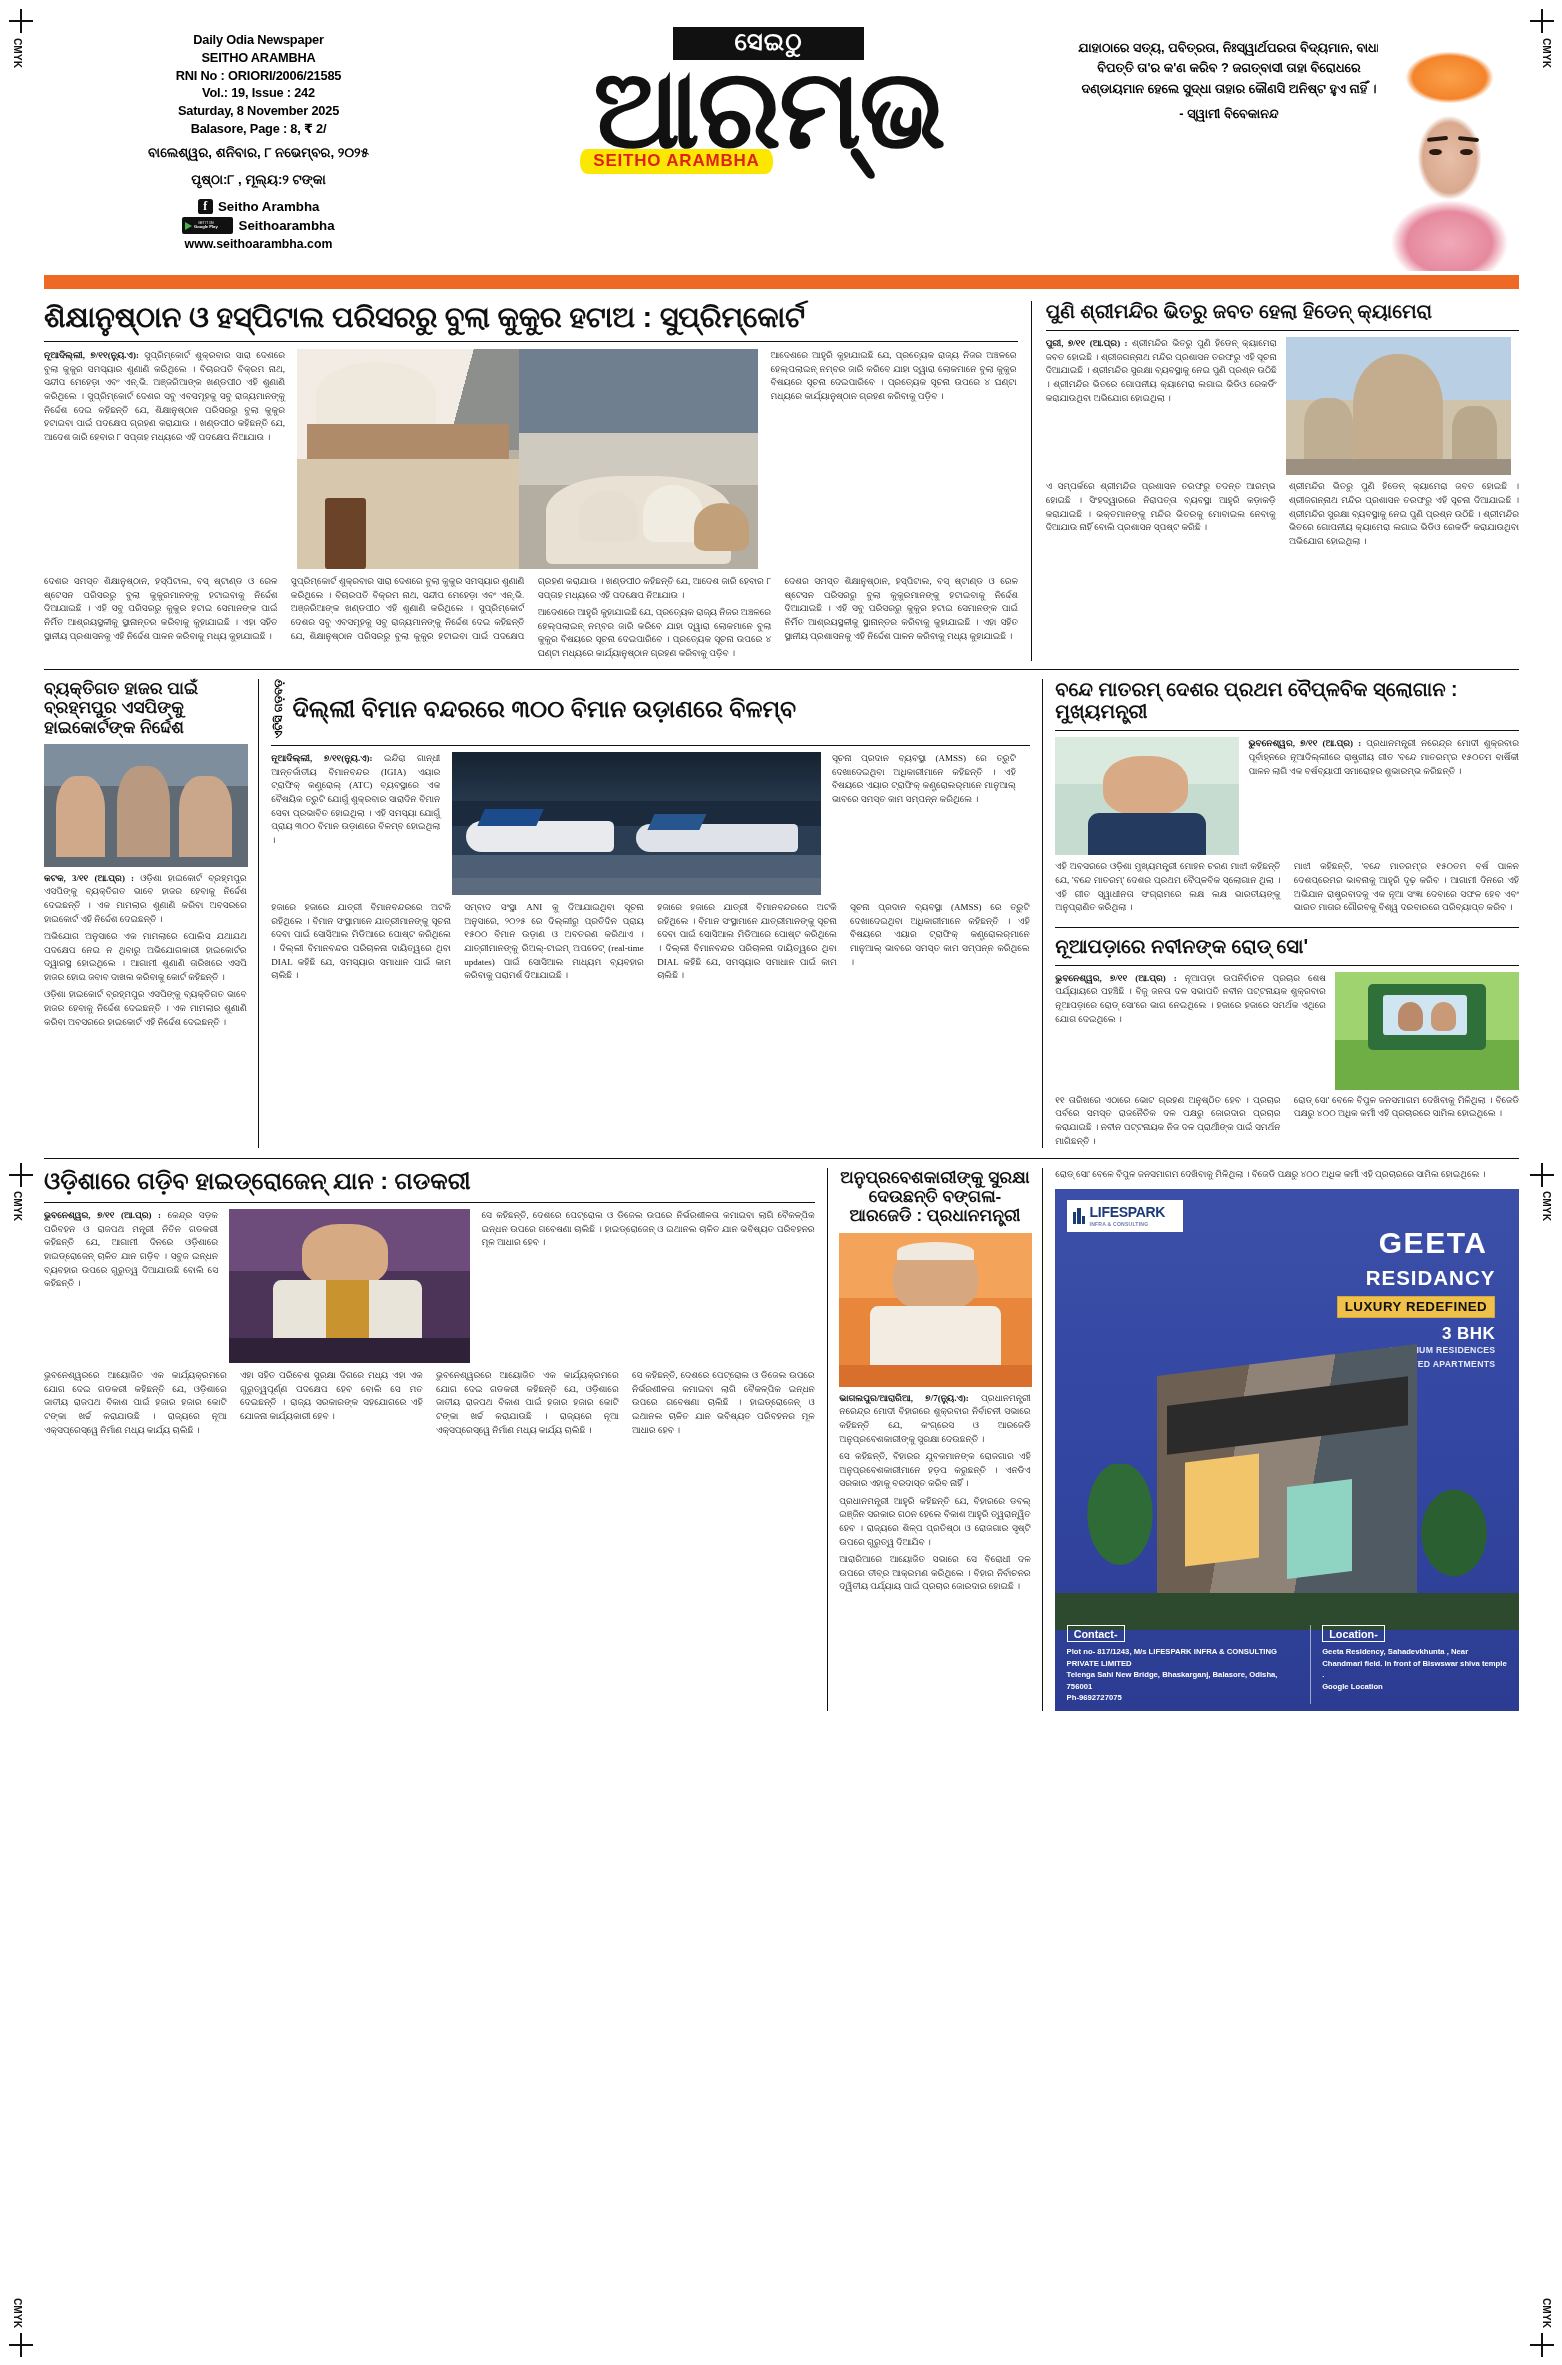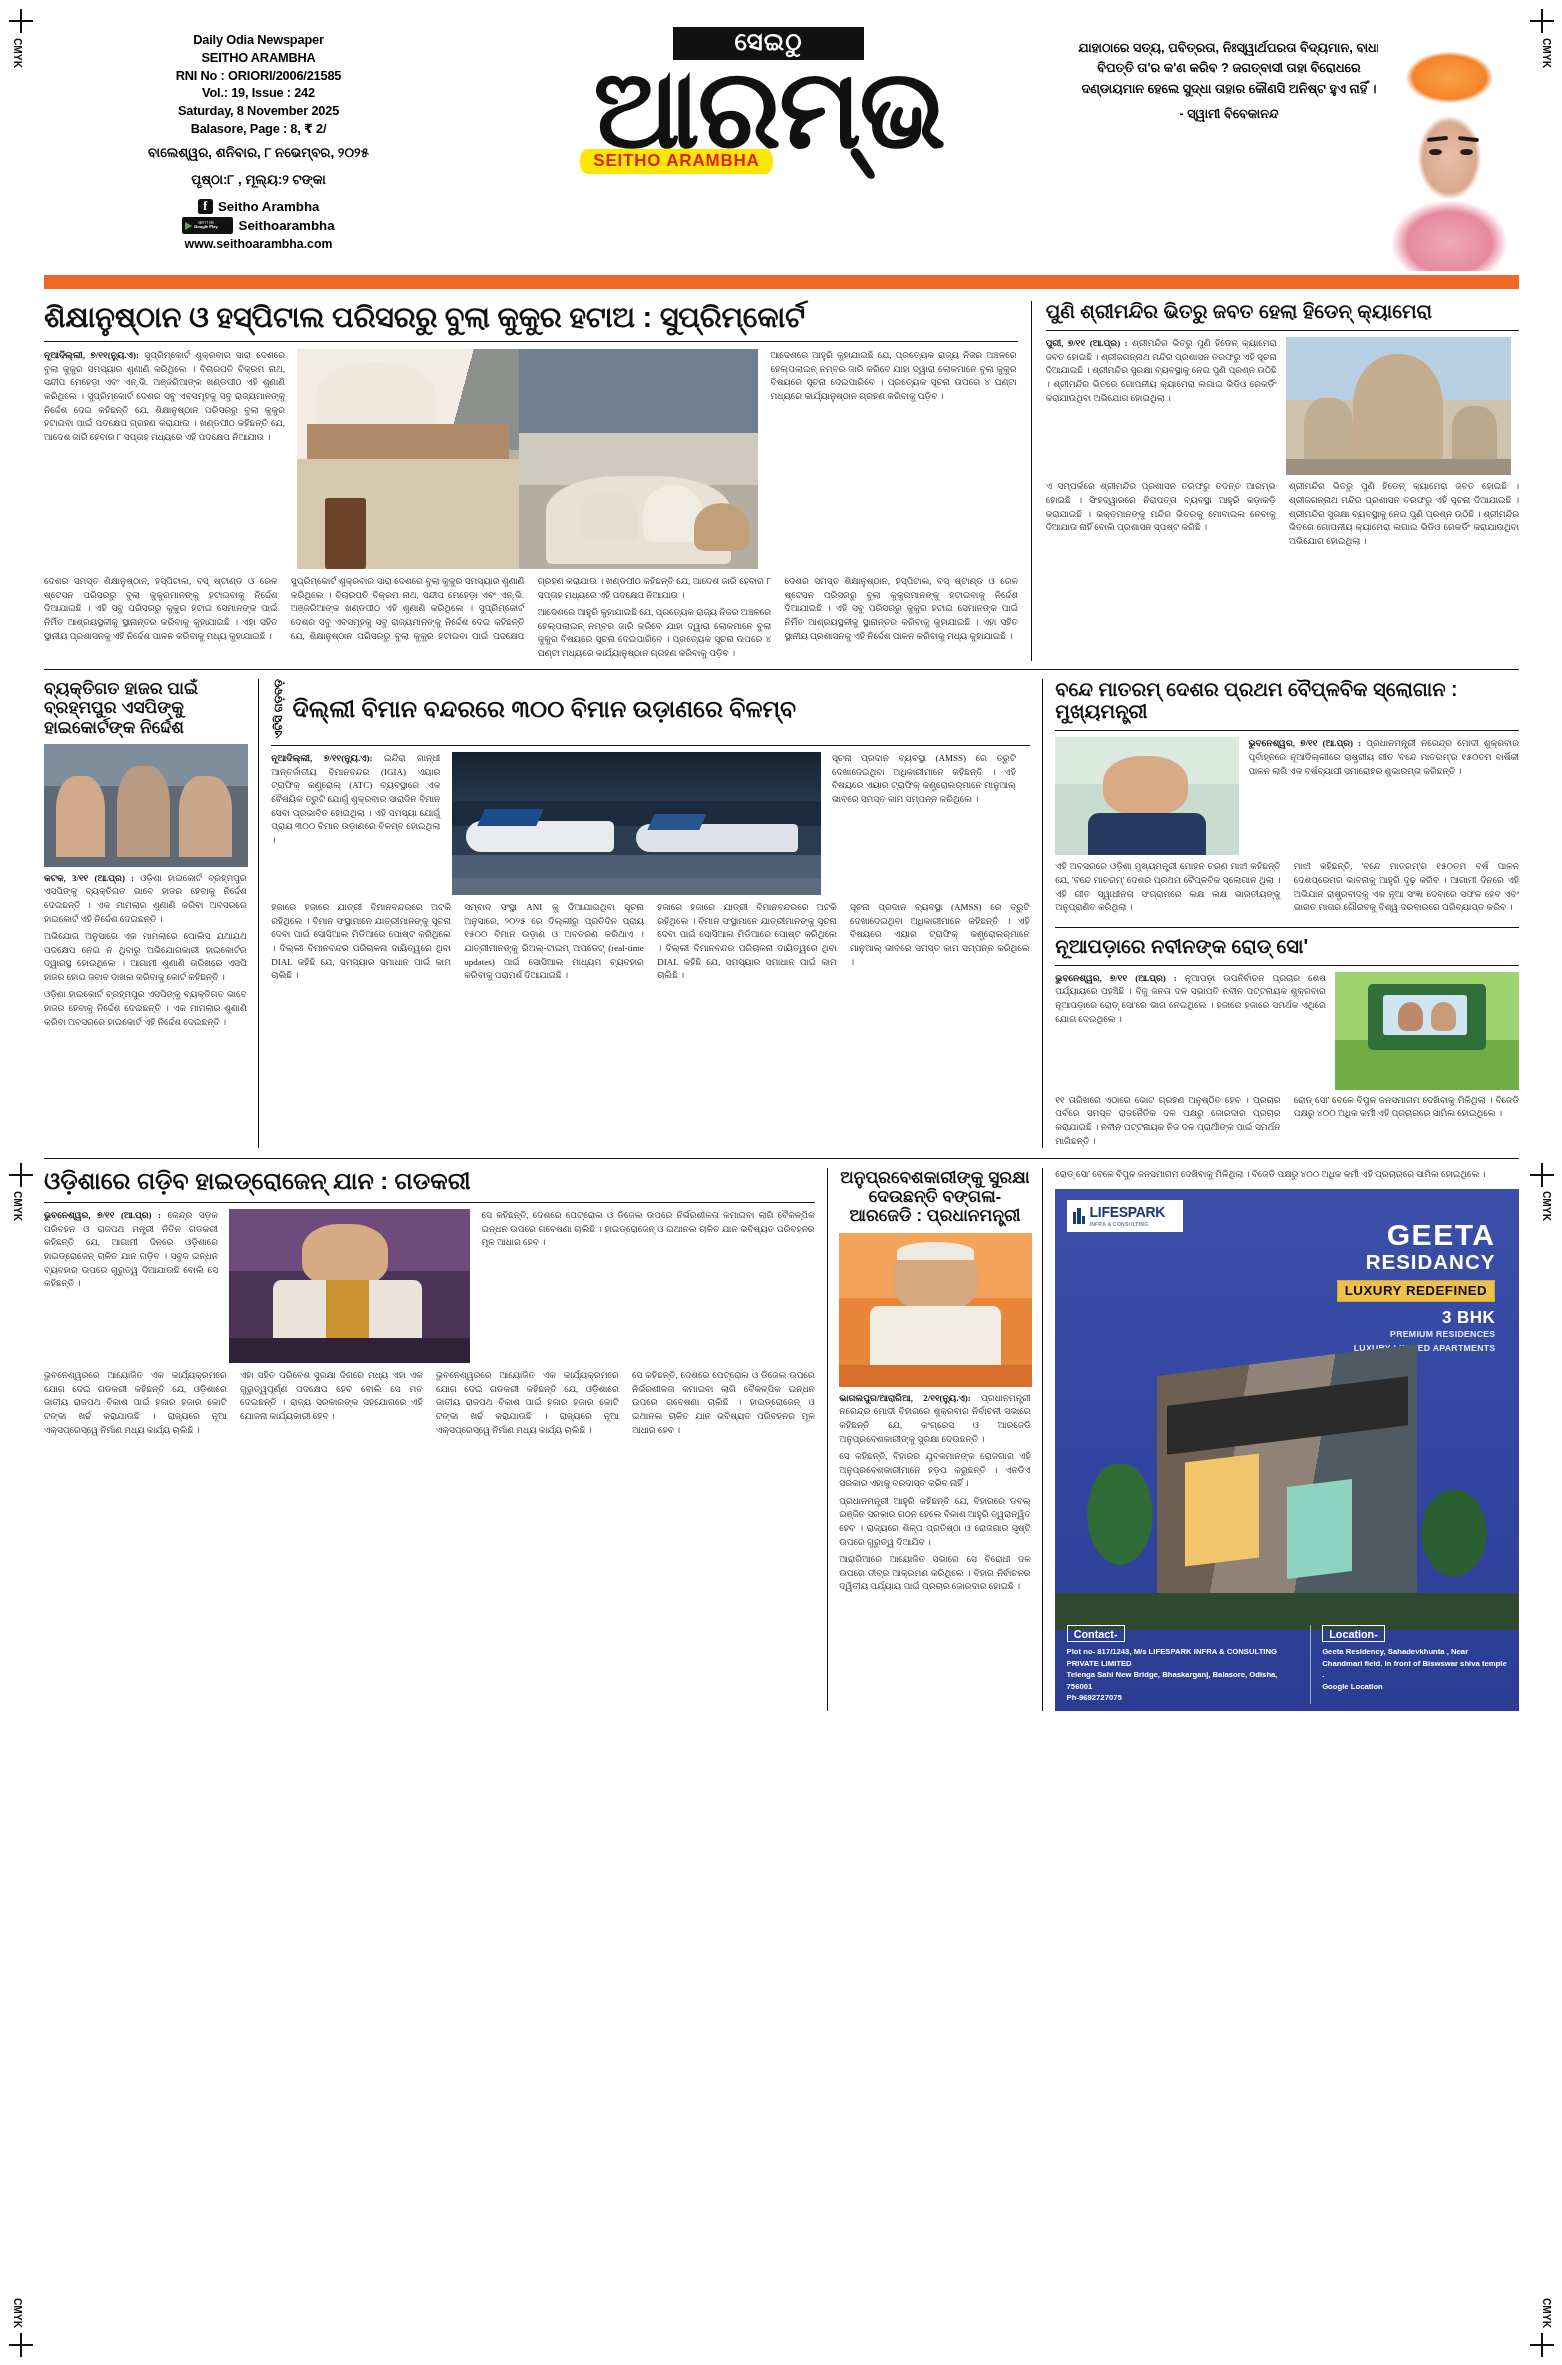--- a/index.html
+++ b/index.html
@@ -124,21 +124,21 @@
 
   .ad { position:relative; background:linear-gradient(180deg,#3C4FA8 0%,#3347A3 45%,#2C3C92 100%); color:#fff; }
   .ad-logo {
     background:#fff; color:#1b3a7a; display:flex; align-items:center; gap:4.1px;
     padding:4.1px 6.1px; width:116px;
   }
   .ad-logo .mark { display:flex; align-items:flex-end; gap:1px; }
   .ad-logo .mark i { display:block; background:#1b3a7a; width:3.6px; }
   .ad-logo .t1 { font-size:14px; font-weight:700; letter-spacing:-0.3px; line-height:1; }
   .ad-logo .t2 { font-size:5.1px; font-weight:700; color:#6f7fa8; letter-spacing:0.2px; }
-  .ad h2 { margin:0; font-size:30px; font-weight:700; letter-spacing:1.5px; line-height:1; }
+  .ad h2 { margin:8px; font-size:30px; font-weight:700; letter-spacing:1.5px; line-height:1; }
   .ad h3 { margin:0; font-size:20.5px; font-weight:700; letter-spacing:1px; line-height:1.2; }
   .ad .lux {
     background:#EFC14A; color:#111; font-weight:700; font-size:13.3px;
     letter-spacing:0.5px; padding:2.6px 7.2px; display:inline-block; margin:5.1px 0 6.1px;
     border:1px solid #cfa93a;
   }
   .ad .bhk { font-size:17px; font-weight:700; letter-spacing:0.5px; }
   .ad .sub { font-size:8.7px; font-weight:700; letter-spacing:0.3px; line-height:1.6; color:#e6e9f5; }
   .ad-foot { display:flex; gap:11.3px; padding:7.2px 11.3px; }
   .ad-foot .hdr {
@@ -419,21 +419,21 @@
 
     <div style="width:215px;padding:0 11.3px;border-right:1.5px solid #111;">
       <h1 class="hl hl-sm" style="text-align:center;">ଅନୁପ୍ରବେଶକାରୀଙ୍କୁ ସୁରକ୍ଷା ଦେଉଛନ୍ତି ବଙ୍ଗଳା-ଆରଜେଡି : ପ୍ରଧାନମନ୍ତ୍ରୀ</h1>
       <div class="photo" style="height:154px;width:193px;margin-bottom:5.1px;
            background:linear-gradient(180deg,#f3a35a 0 42%, #e8863c 42% 100%);">
         <div style="position:absolute;left:28%;top:10%;width:44%;height:40%;background:#d7a87f;border-radius:42% 42% 38% 38%;"></div>
         <div style="position:absolute;left:30%;top:6%;width:40%;height:12%;background:#efe9e0;border-radius:50% 50% 0 0;"></div>
         <div style="position:absolute;left:16%;top:48%;width:68%;height:40%;background:#f2ece2;border-radius:8.2px 8.2px 0 0;"></div>
         <div style="position:absolute;left:0;bottom:0;width:100%;height:14%;background:#d96f2c;"></div>
       </div>
-      <p class="body"><b>ଭାଗଲପୁର/ଆରାରିଆ, 2/୧୧(ନ୍ୟୁ.ଏ):</b> <span>ପ୍ରଧାନମନ୍ତ୍ରୀ ନରେନ୍ଦ୍ର ମୋଦୀ ବିହାରରେ ଶୁକ୍ରବାର ନିର୍ବାଚନୀ ସଭାରେ କହିଛନ୍ତି ଯେ, କଂଗ୍ରେସ ଓ ଆରଜେଡି ଅନୁପ୍ରବେଶକାରୀଙ୍କୁ ସୁରକ୍ଷା ଦେଉଛନ୍ତି ।</span></p>
+      <p class="body"><b>ଭାଗଲପୁର/ଆରାରିଆ, ୭/7(ନ୍ୟୁ.ଏ):</b> <span>ପ୍ରଧାନମନ୍ତ୍ରୀ ନରେନ୍ଦ୍ର ମୋଦୀ ବିହାରରେ ଶୁକ୍ରବାର ନିର୍ବାଚନୀ ସଭାରେ କହିଛନ୍ତି ଯେ, କଂଗ୍ରେସ ଓ ଆରଜେଡି ଅନୁପ୍ରବେଶକାରୀଙ୍କୁ ସୁରକ୍ଷା ଦେଉଛନ୍ତି ।</span></p>
       <p class="body">ସେ କହିଛନ୍ତି, ବିହାରର ଯୁବକମାନଙ୍କ ରୋଜଗାର ଏହି ଅନୁପ୍ରବେଶକାରୀମାନେ ହଡ଼ପ କରୁଛନ୍ତି । ଏନଡିଏ ସରକାର ଏହାକୁ ବରଦାସ୍ତ କରିବ ନାହିଁ ।</p>
       <p class="body">ପ୍ରଧାନମନ୍ତ୍ରୀ ଆହୁରି କହିଛନ୍ତି ଯେ, ବିହାରରେ ଡବଲ୍ ଇଞ୍ଜିନ ସରକାର ଗଠନ ହେଲେ ବିକାଶ ଆହୁରି ତ୍ୱରାନ୍ୱିତ ହେବ । ରାଜ୍ୟରେ ଶିଳ୍ପ ପ୍ରତିଷ୍ଠା ଓ ରୋଜଗାର ସୃଷ୍ଟି ଉପରେ ଗୁରୁତ୍ୱ ଦିଆଯିବ ।</p>
       <p class="body">ଆରାରିଆରେ ଆୟୋଜିତ ସଭାରେ ସେ ବିରୋଧୀ ଦଳ ଉପରେ ତୀବ୍ର ଆକ୍ରମଣ କରିଥିଲେ । ବିହାର ନିର୍ବାଚନର ଦ୍ୱିତୀୟ ପର୍ଯ୍ୟାୟ ପାଇଁ ପ୍ରଚାର ଜୋରଦାର ହୋଇଛି ।</p>
     </div>
 
     <div style="width:476px;padding-left:12.3px;">
       <p class="body" style="margin-bottom:7.2px;">ରୋଡ୍ ସୋ' ବେଳେ ବିପୁଳ ଜନସମାଗମ ଦେଖିବାକୁ ମିଳିଥିଲା । ବିଜେଡି ପକ୍ଷରୁ ୪୦୦ ଅଧିକ କର୍ମୀ ଏହି ପ୍ରଚାରରେ ସାମିଲ ହୋଇଥିଲେ ।</p>
 
       <div class="ad" style="height:522px;">
 

